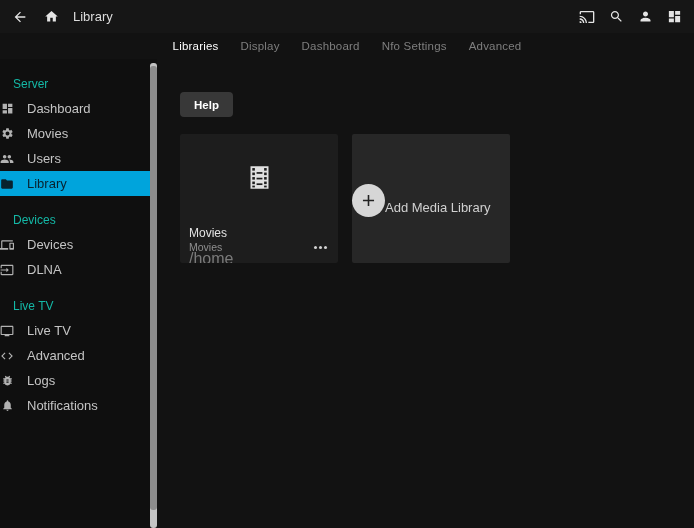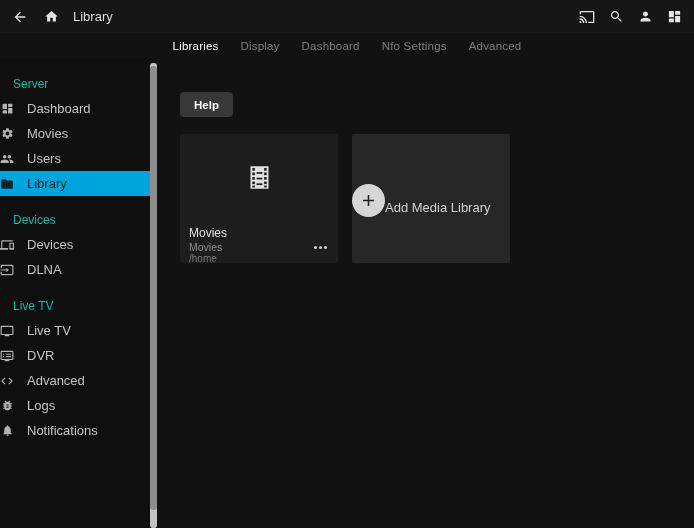--- a/index.html
+++ b/index.html
@@ -85,21 +85,21 @@
     cursor:pointer; overflow:hidden;
   }
   .card-img {
     height:86px; display:flex; align-items:center; justify-content:center;
     color:#e0e0e0;
   }
   .card-body { padding:6px 9px 0; }
   .card-title { font-size:12px; color:#e2e2e2; line-height:14px; }
   .card-subrow { display:flex; align-items:center; justify-content:space-between; margin-top:1px; }
   .card-sub { font-size:10.5px; color:#8f8f8f; line-height:12px; }
-  .card-path { font-size:10px; color:#7a7a7a; line-height:11px; margin-top:0; }
+  .card-path { font-size:16px; color:#7a7a7a; line-height:11px; margin-top:0; }
   .dots { display:flex; align-items:center; cursor:pointer; padding:2px 2px; }
   .dots i { width:3px; height:3px; border-radius:50%; background:#d2d2d2; margin-left:2px; }
 
   .card-add {
     width:158px; height:129px; background:#272727; border-radius:2px;
     margin-left:14px; cursor:pointer;
     display:flex; flex-direction:row; align-items:center;
     padding-top:3px;
   }
   .add-circle {
@@ -217,28 +217,20 @@
     <div class="sb-header">Live TV</div>
 
     <div class="sb-item">
       <span class="sb-icon">
           <svg width="14" height="14" viewBox="0 0 24 24">
             <path d="M21 3H3c-1.1 0-2 .9-2 2v12c0 1.1.9 2 2 2h5v2h8v-2h5c1.1 0 2-.9 2-2V5c0-1.1-.9-2-2-2zm0 14H3V5h18v12z"></path>
           </svg>
         </span>
       <span>Live TV</span>
     </div>
-    <div class="sb-item">
-      <span class="sb-icon">
-          <svg width="14" height="14" viewBox="0 0 24 24">
-            <path d="M21 3H3c-1.1 0-2 .9-2 2v12c0 1.1.9 2 2 2h5v2h8v-2h5c1.1 0 2-.9 2-2V5c0-1.1-.9-2-2-2zm0 14H3V5h18v12zM7 8H5v2h2V8zm0 4H5v2h2v-2zm3-4h9v2h-9V8zm0 4h9v2h-9v-2z"></path>
-          </svg>
-        </span>
-      <span>DVR</span>
-    </div>
 
 
     <div class="sb-item">
       <span class="sb-icon">
           <svg width="14" height="14" viewBox="0 0 24 24">
             <path d="M9.4 16.6L4.8 12l4.6-4.6L8 6l-6 6 6 6 1.4-1.4zm5.2 0l4.6-4.6-4.6-4.6L16 6l6 6-6 6-1.4-1.4z"></path>
           </svg>
         </span>
       <span>Advanced</span>
     </div>

